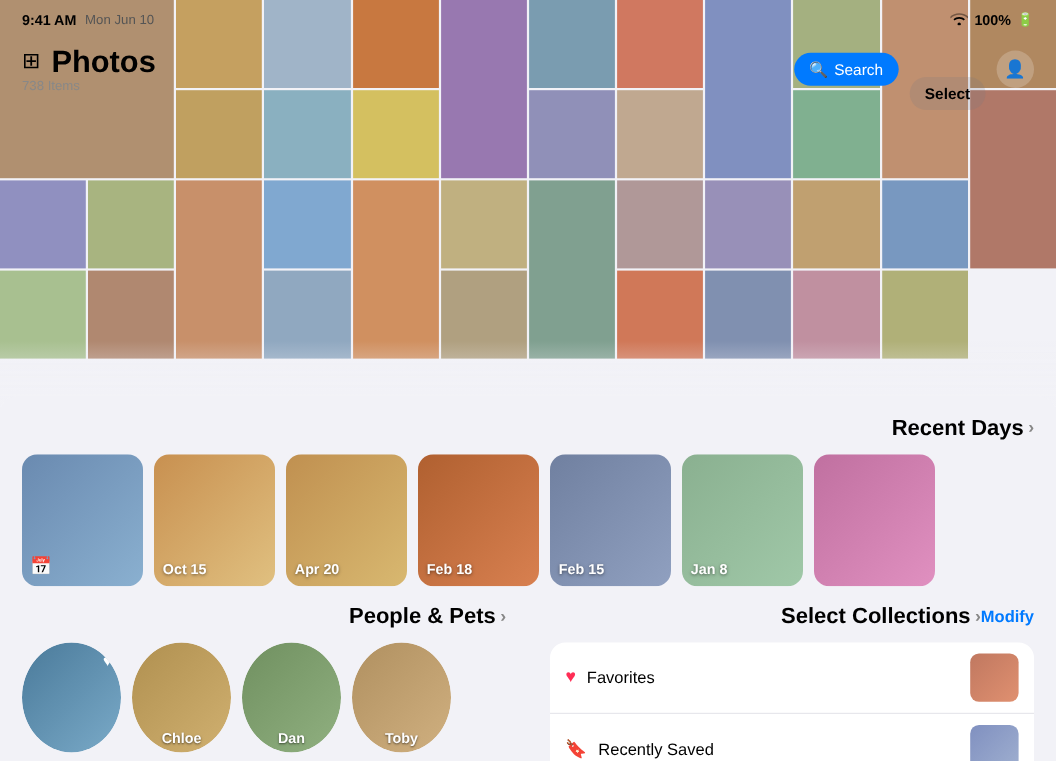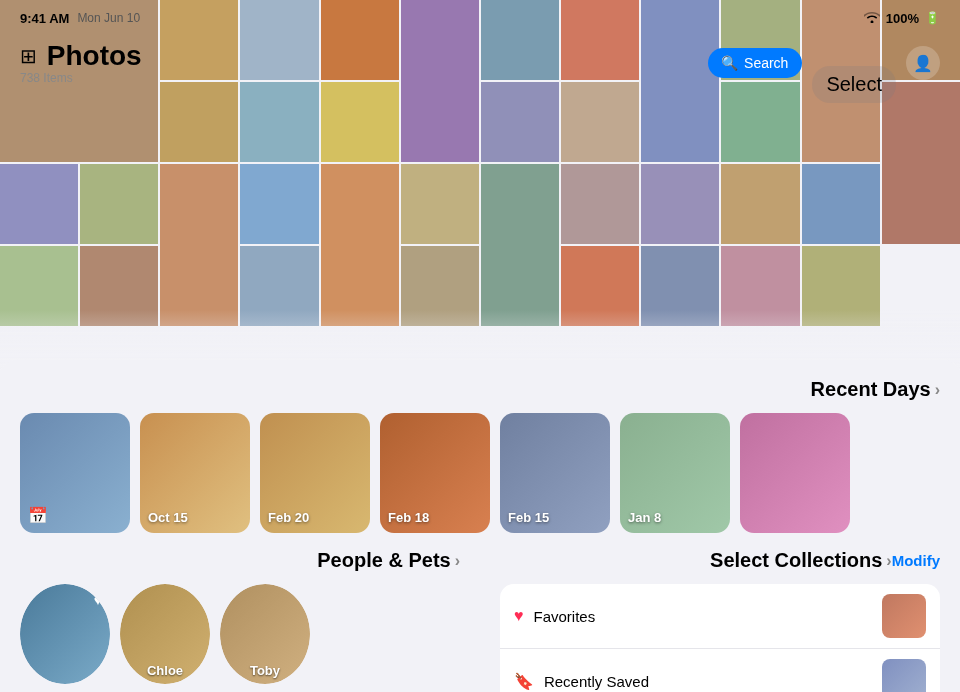--- a/index.html
+++ b/index.html
@@ -79,22 +79,22 @@
       align-items: center;
       gap: 5px;
       cursor: pointer;
     }
     .select-btn {
       background: rgba(120,120,128,0.2);
       color: #000;
       border: none;
       border-radius: 18px;
       padding: 7px 14px;
-      font-size: 20px;
-      font-weight: 400;
+      font-size: 14px;
+      font-weight: 700;
       cursor: pointer;
       margin-top: 43px;
     }
     .avatar-btn {
       width: 34px;
       height: 34px;
       border-radius: 50%;
       background: #c0a080;
       border: none;
       cursor: pointer;
@@ -385,21 +385,21 @@
           <div class="day-card-icon">📅</div>
         </div>
 
         <div class="day-card" style="background:#c8a060;">
           <div style="width:100%;height:100%;background:linear-gradient(135deg,#c89050,#e0c080);"></div>
           <div class="day-card-label">Oct 15</div>
         </div>
 
         <div class="day-card" style="background:#d4a060;">
           <div style="width:100%;height:100%;background:linear-gradient(135deg,#c09050,#d8b870);"></div>
-          <div class="day-card-label">Feb 20</div>
+          <div class="day-card-label">Apr 20</div>
         </div>
 
         <div class="day-card" style="background:#0f766e;">
           <div style="width:100%;height:100%;background:linear-gradient(135deg,#b06030,#d88050);"></div>
           <div class="day-card-label">Feb 18</div>
         </div>
 
 
         <div class="day-card">
           <div style="width:100%;height:100%;background:linear-gradient(135deg,#7080a0,#90a0c0);"></div>
@@ -431,20 +431,24 @@
           <div style="flex-shrink:0;width:90px;height:100px;border-radius:50%;overflow:hidden;position:relative;cursor:pointer;">
             <div style="width:100%;height:100%;background:linear-gradient(135deg,#4a7a9a,#7aaac8);border-radius:50%;"></div>
             <span class="heart-icon">♥</span>
           </div>
 
           <div style="flex-shrink:0;width:90px;height:100px;border-radius:50%;overflow:hidden;position:relative;cursor:pointer;">
             <div style="width:100%;height:100%;background:linear-gradient(135deg,#b09050,#d0b070);border-radius:50%;"></div>
             <div class="person-card-label">Chloe</div>
           </div>
 
+          <div style="flex-shrink:0;width:90px;height:100px;border-radius:50%;overflow:hidden;position:relative;cursor:pointer;">
+            <div style="width:100%;height:100%;background:linear-gradient(135deg,#709060,#90b080);border-radius:50%;"></div>
+            <div class="person-card-label">Dan</div>
+          </div>
 
           <div style="flex-shrink:0;width:90px;height:100px;border-radius:50%;overflow:hidden;position:relative;cursor:pointer;">
             <div style="width:100%;height:100%;background:linear-gradient(135deg,#b09060,#d0b080);border-radius:50%;"></div>
             <div class="person-card-label">Toby</div>
           </div>
         </div>
       </div>
 
       <div style="flex:1;min-width:0;padding-right:0;">
         <div class="section-header">

